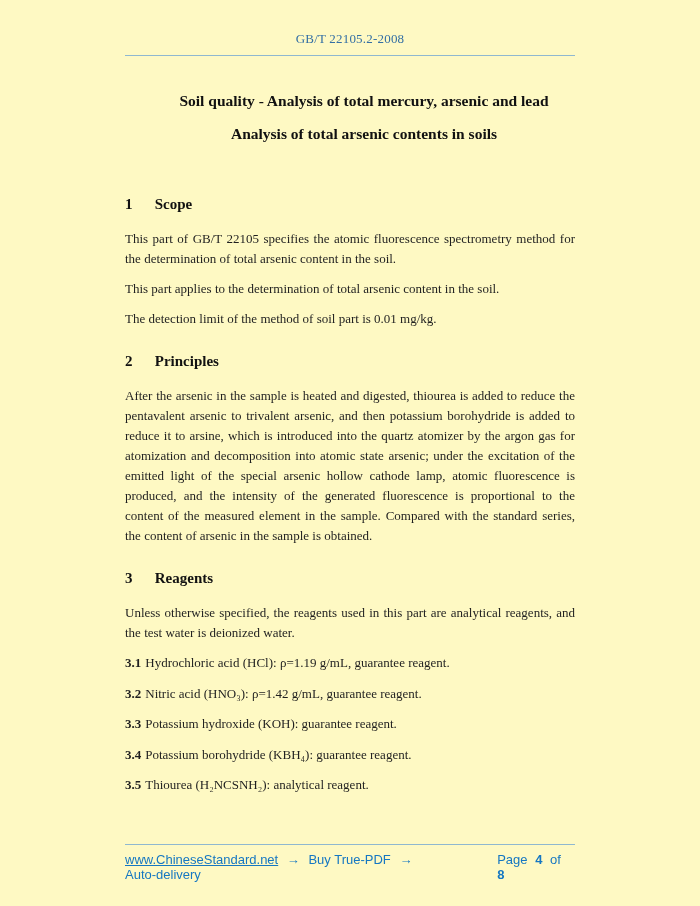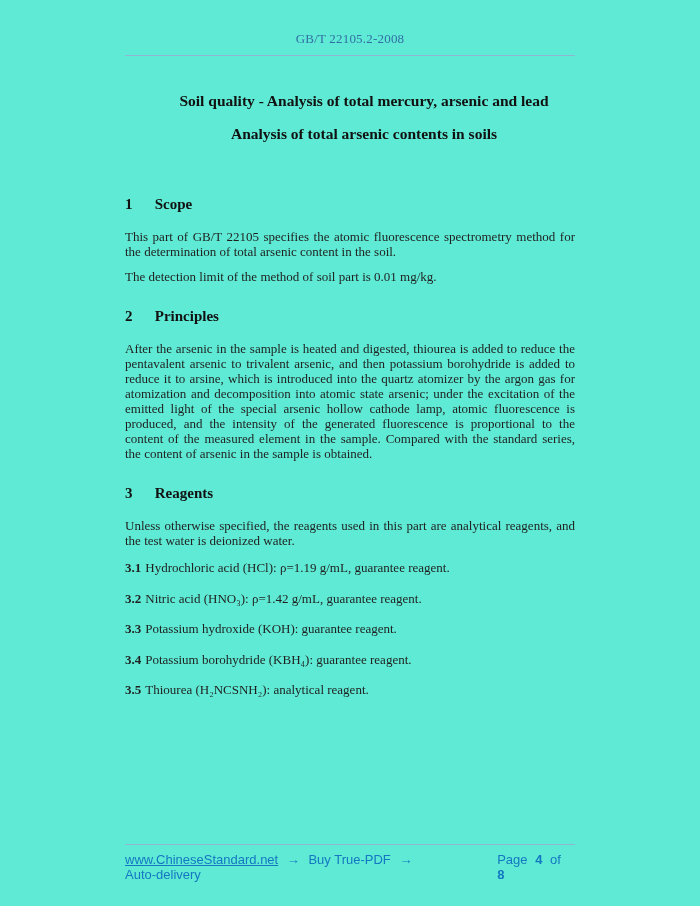--- a/index.html
+++ b/index.html
@@ -1,20 +1,20 @@
 <!DOCTYPE html>
 <html><head>
 <meta charset="utf-8">
 <style>
   html, body { margin: 0; padding: 0; background: #ffffff; }
   .page {
     position: relative;
     width: 700px;
     height: 906px;
-    background: #5eead4;
+    background: #fef9c3;
     font-family: "Liberation Serif", "DejaVu Serif", serif;
     color: #1f1f1f;
     overflow: hidden;
   }
   
   .header { padding-top: 31px; }
   .doc-code {
     text-align: center;
     font-size: 13px;
     color: #336fa4;
@@ -41,21 +41,21 @@
     font-size: 15px;
     font-weight: bold;
     margin-top: 24px;
     margin-bottom: 16px;
     color: #111111;
   }
   .sec-heading.first { margin-top: 46px; }
   .sec-num { display: inline-block; min-width: 26px; }
   .body-p {
     font-size: 13px;
-    line-height: 15px;
+    line-height: 20px;
     text-align: justify;
     margin: 0 0 10px 0;
   }
   .reagent-item {
     font-size: 13px;
     line-height: 19.5px;
     margin: 0 0 11px 0;
   }
   .reagent-num { font-weight: bold; margin-right: 4px; }
   
@@ -91,20 +91,21 @@
   </div>
 
   <div class="content">
 
     <div class="section">
       <div class="sec-heading first">
         <span class="sec-num">1</span>
         <span class="sec-title">Scope</span>
       </div>
       <p class="body-p">This part of GB/T 22105 specifies the atomic fluorescence spectrometry method for the determination of total arsenic content in the soil.</p>
+      <p class="body-p">This part applies to the determination of total arsenic content in the soil.</p>
       <p class="body-p">The detection limit of the method of soil part is 0.01 mg/kg.</p>
     </div>
 
     <div class="section">
       <div class="sec-heading">
         <span class="sec-num">2</span>
         <span class="sec-title">Principles</span>
       </div>
       <p class="body-p">After the arsenic in the sample is heated and digested, thiourea is added to reduce the pentavalent arsenic to trivalent arsenic, and then potassium borohydride is added to reduce it to arsine, which is introduced into the quartz atomizer by the argon gas for atomization and decomposition into atomic state arsenic; under the excitation of the emitted light of the special arsenic hollow cathode lamp, atomic fluorescence is produced, and the intensity of the generated fluorescence is proportional to the content of the measured element in the sample. Compared with the standard series, the content of arsenic in the sample is obtained.</p>
     </div>

